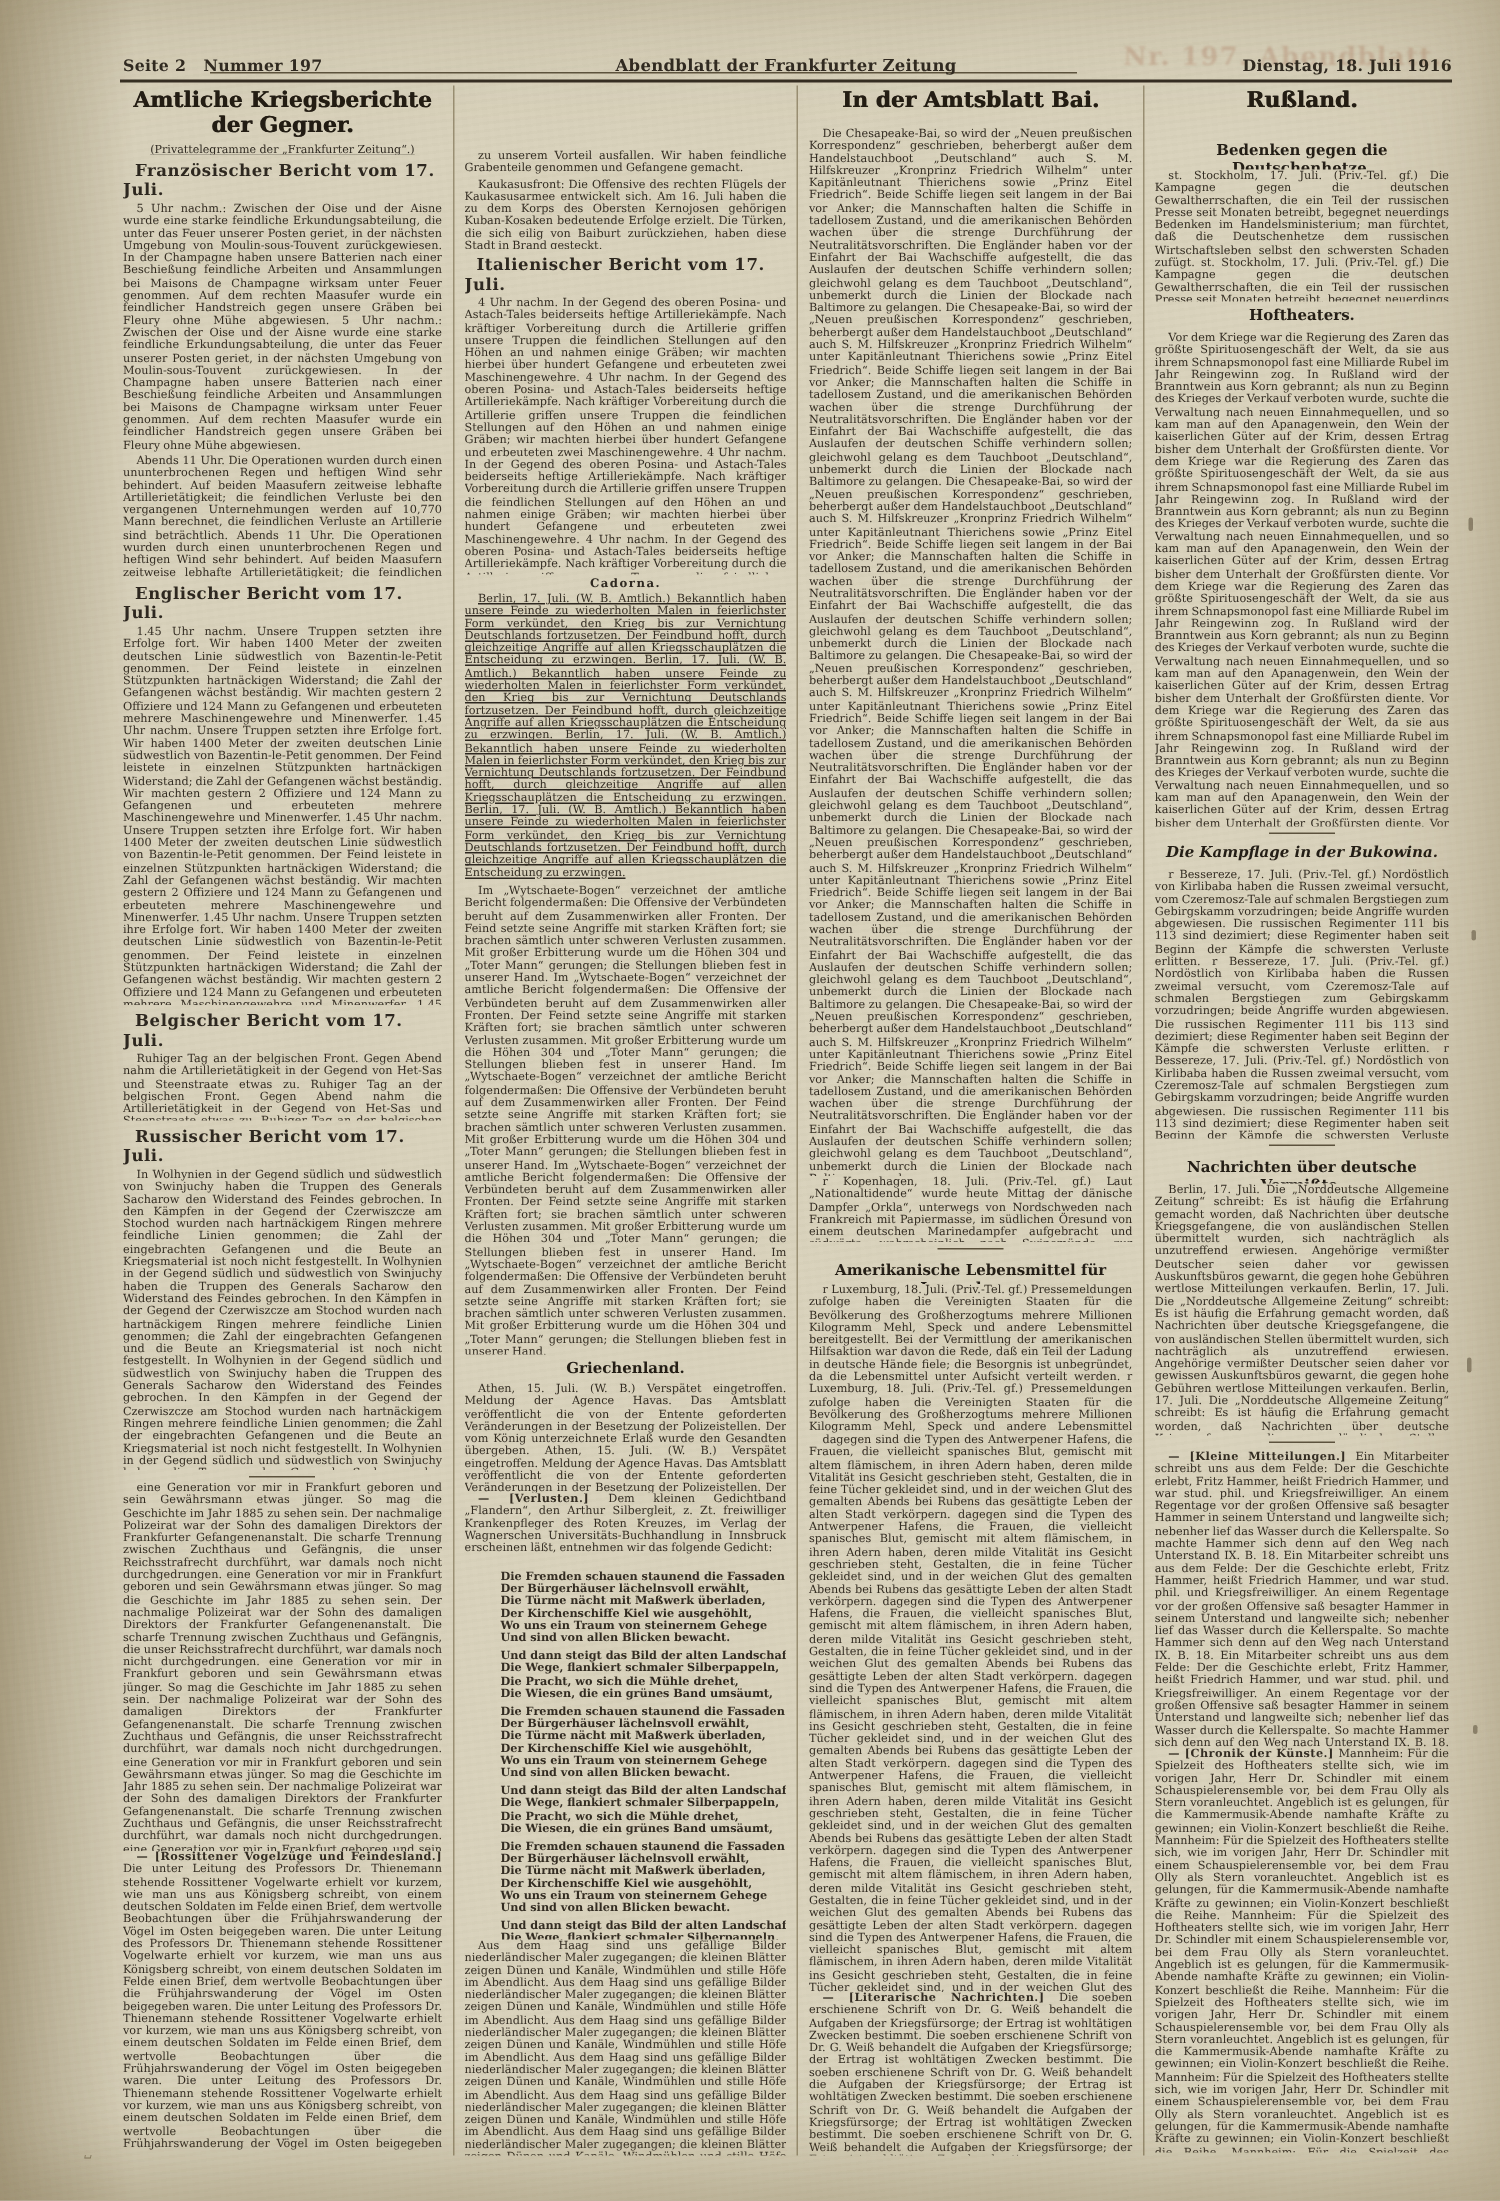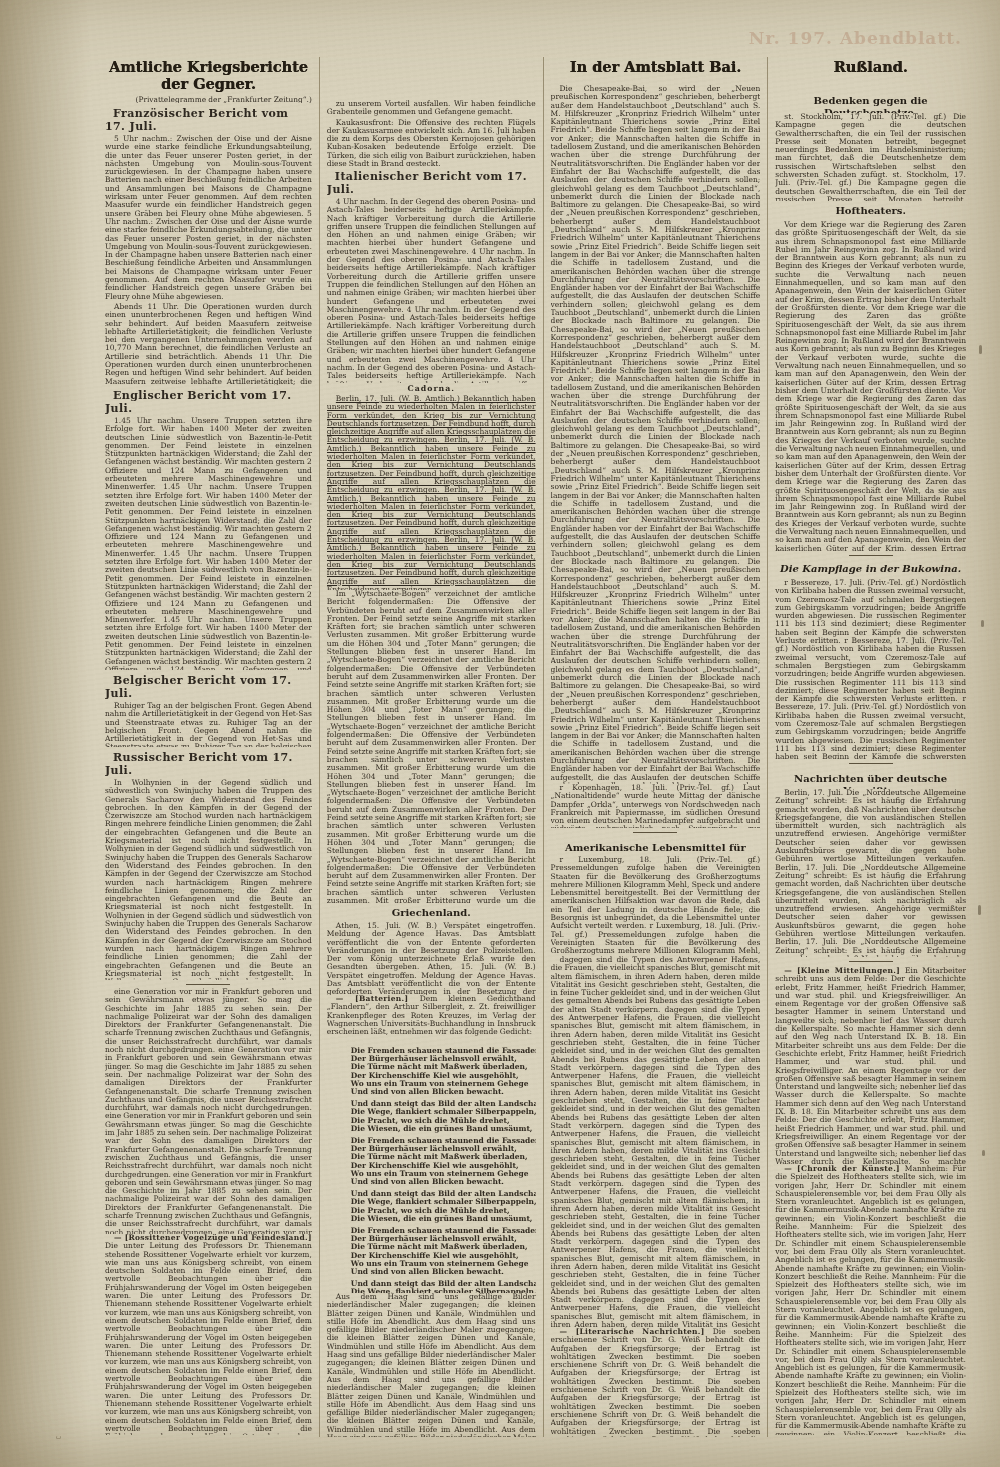--- a/index.html
+++ b/index.html
@@ -14,47 +14,56 @@
   
   .header{position:absolute;left:80px;right:32px;top:33px;height:20px;border-bottom:2px solid #342d22;}
   .header .thin{position:absolute;left:60px;right:250px;bottom:4px;border-bottom:1px solid #5c523d;}
   .hd{position:absolute;bottom:3px;font-weight:bold;font-size:10.5px;letter-spacing:.2px;white-space:nowrap;}
   .hd.l{left:2px;} .hd.c{left:50%;transform:translateX(-50%);font-size:11px;} .hd.r{right:0;}
   .ghost{position:absolute;right:38px;top:28px;font-weight:bold;font-size:17px;color:rgba(150,78,50,.22);
     filter:blur(.6px);letter-spacing:1px;white-space:nowrap;}
   
   .cols{position:absolute;left:82px;top:57px;bottom:30px;right:34px;display:flex;}
   .col{height:100%;overflow:hidden;}
-  .c1{width:218px;margin-left:23px;} .c2{width:220px;} .c3{width:221px;} .c4{width:201px;}
+  .c1{width:218px;} .c2{width:220px;} .c3{width:221px;} .c4{width:201px;}
   .c2,.c3,.c4{border-left:1px solid #9a8f73;padding-left:7px;margin-left:7px;}
   .zone{overflow:hidden;}
   .h1{font-weight:bold;text-align:center;font-size:14.5px;line-height:1.15;margin:2px 0 3px;
       text-shadow:.4px 0 0 currentColor;color:#231d14;}
   .h2{font-weight:bold;text-align:center;font-size:10px;line-height:1.2;margin:4px 0 3px;color:#241e16;}
-  .subt{text-align:right;font-size:7.4px;margin:0 0 4px;text-decoration:underline;}
+  .subt{text-align:center;font-size:7.4px;margin:0 0 4px;text-decoration:underline;}
   .shead{font-size:11px;font-weight:bold;letter-spacing:.4px;margin:4px 0 2px;text-indent:8px;}
   .para{font-size:7.5px;line-height:8.3px;text-align:justify;margin:0 0 2px;text-indent:9px;
         word-spacing:-.3px;color:#332c22;}
   .para b{letter-spacing:.3px;}
   .sig{text-align:center;font-size:7.8px;font-weight:bold;letter-spacing:1px;margin:1px 0;}
   .sep{border-top:1px solid #5c523d;width:44px;margin:4px auto 3px;}
   .poem{margin:2px 0 2px 24px;font-weight:bold;}
   .poem-line{font-size:7.5px;line-height:8.2px;white-space:nowrap;color:#332c22;}
   .poem-line.blank{height:4px;}
   .smudge{position:absolute;background:rgba(60,48,30,.45);border-radius:2px;}
   .mark-ca{position:absolute;left:56px;bottom:28px;font-size:7px;color:rgba(70,55,35,.55);font-style:italic;}
 </style>
 </head>
 <body>
 
 <div class="page">
   <div class="grain"></div>
 
   <div class="ghost">Nr. 197. Abendblatt.</div>
 
+  <div class="header">
+    <div class="thin"></div>
+    <span class="hd l">
+      <span>Seite 2</span>&nbsp;&nbsp;
+      <span>Nummer 197</span>
+    </span>
+    <span class="hd c">Abendblatt der Frankfurter Zeitung</span>
+    <span class="hd r">Dienstag, 18. Juli 1916</span>
+  </div>
 
   <div class="cols">
     <div class="col c1">
         <div class="zone" style="height: 46px;">
           <div class="h1">Amtliche Kriegsberichte der Gegner. </div>
           <div class="subt">(Privattelegramme der „Frankfurter Zeitung“.) </div>
         </div>
         <div class="zone" style="height: 282px;">
           <div class="shead">Französischer Bericht vom 17. Juli. </div>
           <p class="para">5 Uhr nachm.: Zwischen der Oise und der Aisne wurde eine starke feindliche Erkundungsabteilung, die unter das Feuer unserer Posten geriet, in der nächsten Umgebung von Moulin-sous-Touvent zurückgewiesen. In der Champagne haben unsere Batterien nach einer Beschießung feindliche Arbeiten und Ansammlungen bei Maisons de Champagne wirksam unter Feuer genommen. Auf dem rechten Maasufer wurde ein feindlicher Handstreich gegen unsere Gräben bei Fleury ohne Mühe abgewiesen. 5 Uhr nachm.: Zwischen der Oise und der Aisne wurde eine starke feindliche Erkundungsabteilung, die unter das Feuer unserer Posten geriet, in der nächsten Umgebung von Moulin-sous-Touvent zurückgewiesen. In der Champagne haben unsere Batterien nach einer Beschießung feindliche Arbeiten und Ansammlungen bei Maisons de Champagne wirksam unter Feuer genommen. Auf dem rechten Maasufer wurde ein feindlicher Handstreich gegen unsere Gräben bei Fleury ohne Mühe abgewiesen. </p>
@@ -98,21 +107,21 @@
           <p class="para">Berlin, 17. Juli. (W. B. Amtlich.) Bekanntlich haben unsere Feinde zu wiederholten Malen in feierlichster Form verkündet, den Krieg bis zur Vernichtung Deutschlands fortzusetzen. Der Feindbund hofft, durch gleichzeitige Angriffe auf allen Kriegsschauplätzen die Entscheidung zu erzwingen. Berlin, 17. Juli. (W. B. Amtlich.) Bekanntlich haben unsere Feinde zu wiederholten Malen in feierlichster Form verkündet, den Krieg bis zur Vernichtung Deutschlands fortzusetzen. Der Feindbund hofft, durch gleichzeitige Angriffe auf allen Kriegsschauplätzen die Entscheidung zu erzwingen. Berlin, 17. Juli. (W. B. Amtlich.) Bekanntlich haben unsere Feinde zu wiederholten Malen in feierlichster Form verkündet, den Krieg bis zur Vernichtung Deutschlands fortzusetzen. Der Feindbund hofft, durch gleichzeitige Angriffe auf allen Kriegsschauplätzen die Entscheidung zu erzwingen. Berlin, 17. Juli. (W. B. Amtlich.) Bekanntlich haben unsere Feinde zu wiederholten Malen in feierlichster Form verkündet, den Krieg bis zur Vernichtung Deutschlands fortzusetzen. Der Feindbund hofft, durch gleichzeitige Angriffe auf allen Kriegsschauplätzen die Entscheidung zu erzwingen. </p>
         </div>
         <div class="zone" style="height: 313px;">
           <p class="para">Im „Wytschaete-Bogen“ verzeichnet der amtliche Bericht folgendermaßen: Die Offensive der Verbündeten beruht auf dem Zusammenwirken aller Fronten. Der Feind setzte seine Angriffe mit starken Kräften fort; sie brachen sämtlich unter schweren Verlusten zusammen. Mit großer Erbitterung wurde um die Höhen 304 und „Toter Mann“ gerungen; die Stellungen blieben fest in unserer Hand. Im „Wytschaete-Bogen“ verzeichnet der amtliche Bericht folgendermaßen: Die Offensive der Verbündeten beruht auf dem Zusammenwirken aller Fronten. Der Feind setzte seine Angriffe mit starken Kräften fort; sie brachen sämtlich unter schweren Verlusten zusammen. Mit großer Erbitterung wurde um die Höhen 304 und „Toter Mann“ gerungen; die Stellungen blieben fest in unserer Hand. Im „Wytschaete-Bogen“ verzeichnet der amtliche Bericht folgendermaßen: Die Offensive der Verbündeten beruht auf dem Zusammenwirken aller Fronten. Der Feind setzte seine Angriffe mit starken Kräften fort; sie brachen sämtlich unter schweren Verlusten zusammen. Mit großer Erbitterung wurde um die Höhen 304 und „Toter Mann“ gerungen; die Stellungen blieben fest in unserer Hand. Im „Wytschaete-Bogen“ verzeichnet der amtliche Bericht folgendermaßen: Die Offensive der Verbündeten beruht auf dem Zusammenwirken aller Fronten. Der Feind setzte seine Angriffe mit starken Kräften fort; sie brachen sämtlich unter schweren Verlusten zusammen. Mit großer Erbitterung wurde um die Höhen 304 und „Toter Mann“ gerungen; die Stellungen blieben fest in unserer Hand. Im „Wytschaete-Bogen“ verzeichnet der amtliche Bericht folgendermaßen: Die Offensive der Verbündeten beruht auf dem Zusammenwirken aller Fronten. Der Feind setzte seine Angriffe mit starken Kräften fort; sie brachen sämtlich unter schweren Verlusten zusammen. Mit großer Erbitterung wurde um die Höhen 304 und „Toter Mann“ gerungen; die Stellungen blieben fest in unserer Hand. </p>
         </div>
         <div class="zone" style="height: 92px;">
           <div class="h2">Griechenland. </div>
           <p class="para">Athen, 15. Juli. (W. B.) Verspätet eingetroffen. Meldung der Agence Havas. Das Amtsblatt veröffentlicht die von der Entente geforderten Veränderungen in der Besetzung der Polizeistellen. Der vom König unterzeichnete Erlaß wurde den Gesandten übergeben. Athen, 15. Juli. (W. B.) Verspätet eingetroffen. Meldung der Agence Havas. Das Amtsblatt veröffentlicht die von der Entente geforderten Veränderungen in der Besetzung der Polizeistellen. Der vom König unterzeichnete Erlaß wurde den Gesandten übergeben. </p>
         </div>
         <div class="zone" style="height: 50px;">
-          <p class="para"><b>— [Batterien.] </b>Dem kleinen Gedichtband „Flandern“, den Arthur Silbergleit, z. Zt. freiwilliger Krankenpfleger des Roten Kreuzes, im Verlag der Wagnerschen Universitäts-Buchhandlung in Innsbruck erscheinen läßt, entnehmen wir das folgende Gedicht: </p>
+          <p class="para"><b>— [Verlusten.] </b>Dem kleinen Gedichtband „Flandern“, den Arthur Silbergleit, z. Zt. freiwilliger Krankenpfleger des Roten Kreuzes, im Verlag der Wagnerschen Universitäts-Buchhandlung in Innsbruck erscheinen läßt, entnehmen wir das folgende Gedicht: </p>
         </div>
         <div class="zone" style="height: 248px;">
           <div class="poem">
             <div class="poem-line">Die Fremden schauen staunend die Fassaden</div>
             <div class="poem-line">Der Bürgerhäuser lächelnsvoll erwählt,</div>
             <div class="poem-line">Die Türme nächt mit Maßwerk überladen,</div>
             <div class="poem-line">Der Kirchenschiffe Kiel wie ausgehöhlt,</div>
             <div class="poem-line">Wo uns ein Traum von steinernem Gehege</div>
             <div class="poem-line">Und sind von allen Blicken bewacht.</div>
             <div class="poem-line blank"></div>

